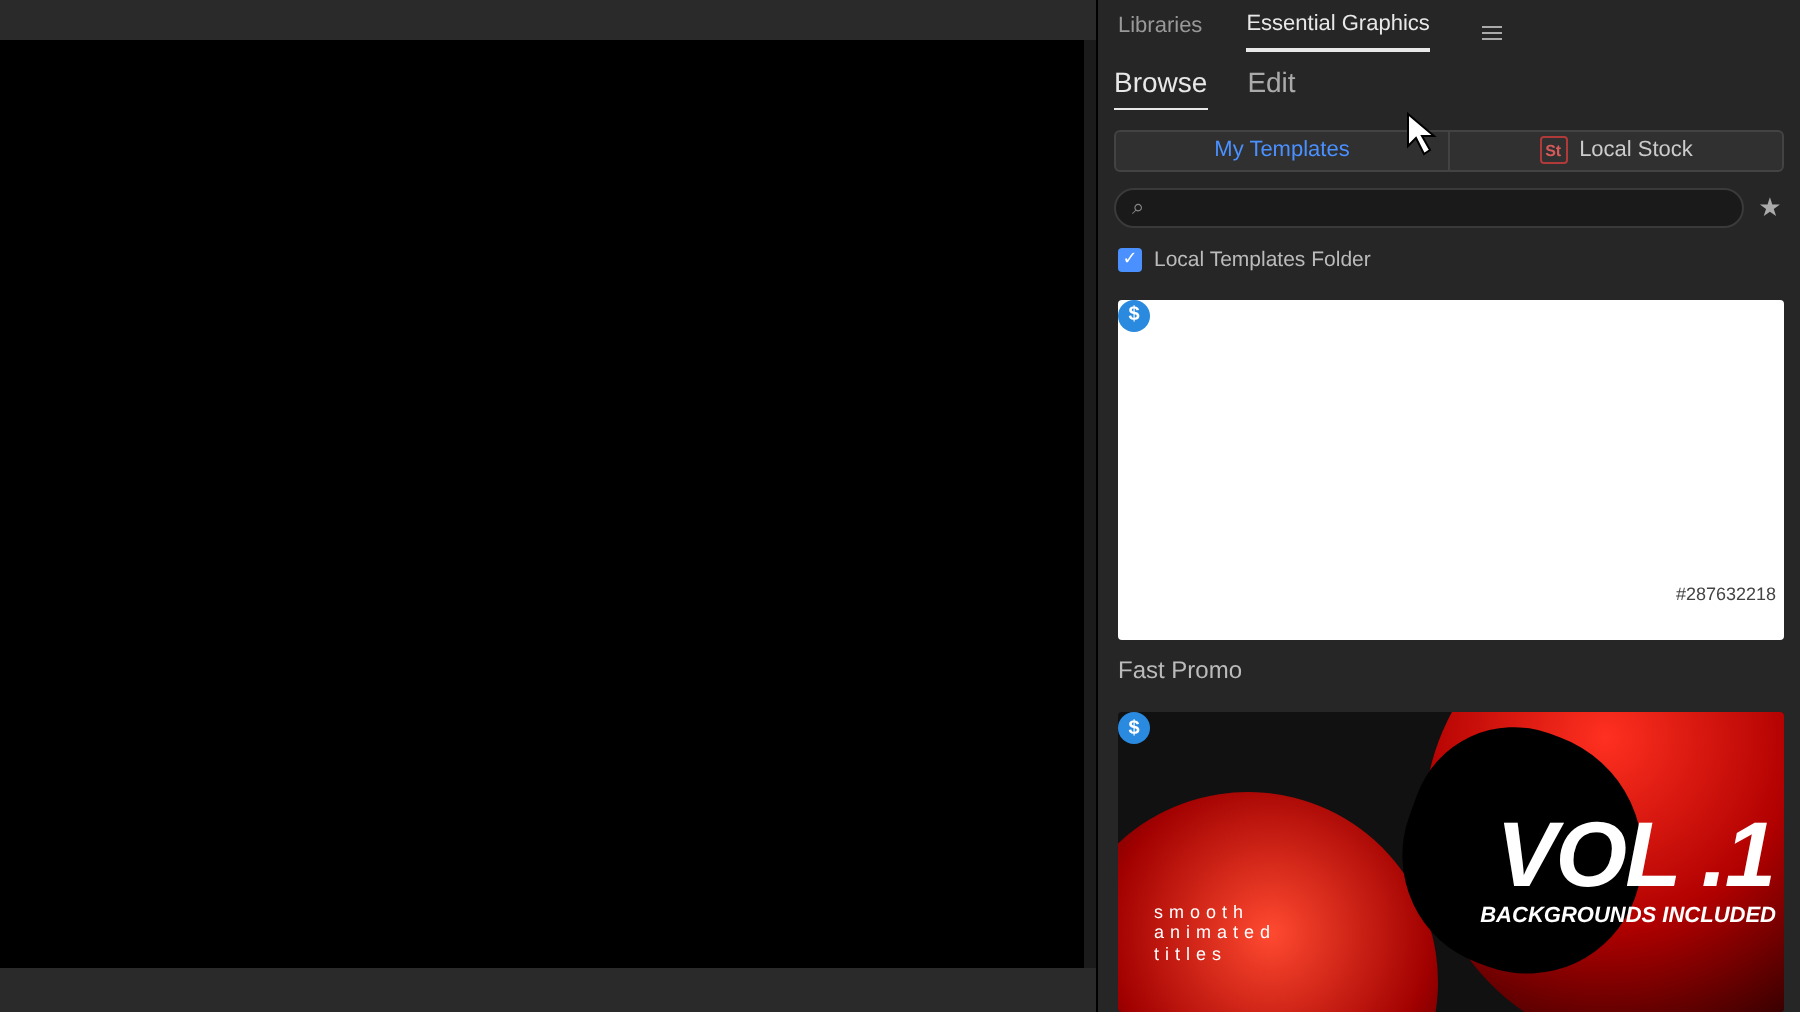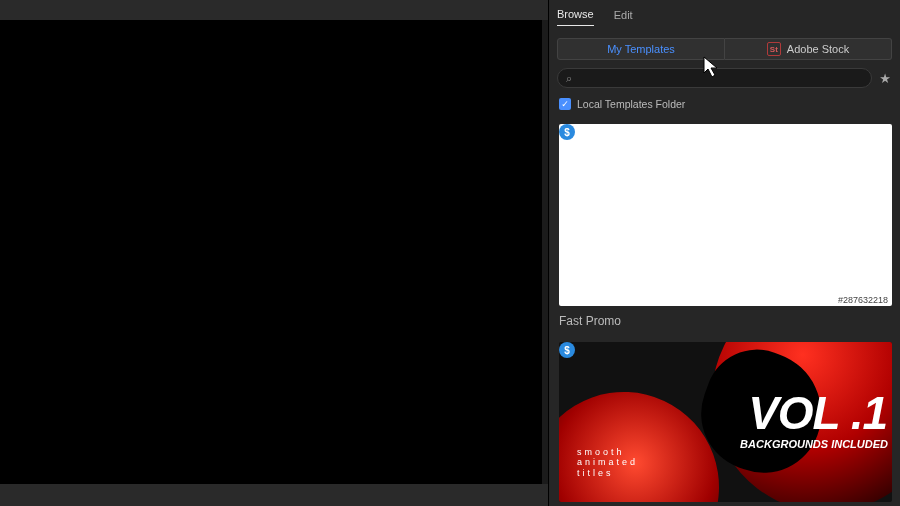--- a/index.html
+++ b/index.html
@@ -8,42 +8,42 @@
   .viewer { width: 548px; height: 506px; background: #1b1b1b; display: flex; flex-direction: column; }
   .viewer-top { height: 20px; background: #2a2a2a; }
   .viewer-canvas { flex: 1; background: #000; margin-right: 6px; }
   .viewer-bottom { height: 22px; background: #2a2a2a; }
   .panel { width: 352px; height: 506px; background: #262626; border-left: 1px solid #000; display: flex; flex-direction: column; position: relative; }
   .tabs { display: flex; align-items: center; gap: 22px; padding: 6px 10px 0 10px; height: 28px; font-size: 11px; color: #999; }
   .tab { cursor: pointer; padding-bottom: 6px; }
   .tab.active { color: #e8e8e8; border-bottom: 2px solid #e8e8e8; }
   .menu-icon { margin-left: 4px; display: flex; flex-direction: column; gap: 2px; }
   .menu-icon span { display: block; width: 10px; height: 1px; background: #aaa; }
-  .subtabs { display: flex; align-items: center; gap: 20px; padding: 8px 6px 0 8px; height: 26px; font-size: 11px; color: #aaa; }
+  .subtabs { display: flex; align-items: center; gap: 20px; padding: 8px 6px 0 8px; height: 26px; font-size: 14px; color: #aaa; }
   .subtab { cursor: pointer; padding-bottom: 5px; }
   .subtab.active { color: #e8e8e8; border-bottom: 1px solid #e8e8e8; }
   .filter-row { display: flex; margin: 12px 8px 0 8px; height: 22px; }
   .filter-btn { flex: 1; display: flex; align-items: center; justify-content: center; font-size: 11px; background: #303030; border: 1px solid #434343; cursor: pointer; gap: 6px; }
   .filter-btn:first-child { border-top-left-radius: 3px; border-bottom-left-radius: 3px; }
   .filter-btn:last-child { border-top-right-radius: 3px; border-bottom-right-radius: 3px; border-left: none; }
   .filter-btn.active { color: #4a90ff; }
   .filter-btn .st-badge { width: 14px; height: 14px; border: 1px solid #b03a3a; color: #d75a5a; font-size: 8px; font-weight: bold; display: flex; align-items: center; justify-content: center; border-radius: 2px; }
   .search-row { display: flex; align-items: center; margin: 8px 8px 0 8px; gap: 6px; }
   .search-box { flex: 1; height: 20px; background: #1a1a1a; border: 1px solid #3a3a3a; border-radius: 10px; display: flex; align-items: center; padding: 0 8px; color: #888; font-size: 11px; }
   .star-icon { width: 14px; color: #aaa; font-size: 13px; cursor: pointer; text-align: center; }
   .folder-row { display: flex; align-items: center; gap: 6px; margin: 10px 8px 0 10px; font-size: 10.5px; color: #bbb; }
   .checkbox { width: 12px; height: 12px; background: #4a90ff; border-radius: 2px; display: flex; align-items: center; justify-content: center; color: #fff; font-size: 9px; line-height: 1; }
   .templates { margin: 14px 8px 0 10px; display: flex; flex-direction: column; gap: 6px; overflow: hidden; }
   .card { position: relative; background: #fff; border-radius: 2px; overflow: hidden; cursor: pointer; }
   .card1 { height: 182px; display: flex; align-items: center; justify-content: center; flex-direction: column; }
   .price-badge { position: absolute; top: 0; left: 0; width: 16px; height: 16px; background: #2a8adf; border-radius: 50%; display: flex; align-items: center; justify-content: center; color: #fff; font-size: 10px; font-weight: bold; z-index: 2; }
   .fastpromo-text { font-family: Arial, sans-serif; font-weight: 900; font-size: 55px; font-style: italic; letter-spacing: -2px; line-height: 0.92; text-align: center; color: #1a1a1a; }
   .fastpromo-text .line1 { display:block; background: linear-gradient(180deg, #2a2a2a 0%, #2a2a2a 70%, #5a3a2a 100%); -webkit-background-clip: text; background-clip: text; -webkit-text-fill-color: transparent; }
   .fastpromo-text .line2 { display:block; background: linear-gradient(180deg, #3a2a2a 0%, #3a2a2a 50%, #d97a2a 85%, #ffb050 100%); -webkit-background-clip: text; background-clip: text; -webkit-text-fill-color: transparent; }
-  .card-id { position: absolute; bottom: 1px; right: 4px; font-size: 9px; color: #444; }
+  .card-id { position: absolute; bottom: 18px; right: 4px; font-size: 9px; color: #444; }
   .card-label { font-size: 12px; color: #bbb; padding: 2px 0 8px 0; }
   .card2 { height: 160px; background: #111; position: relative; overflow: hidden; }
   .blob { position: absolute; border-radius: 50%; }
   .blob.r1 { width: 230px; height: 230px; background: radial-gradient(circle at 35% 35%, #ff3020 0%, #b00000 45%, #300000 80%, #000 100%); top: -60px; right: -50px; transform: rotate(15deg); }
   .blob.r2 { width: 190px; height: 190px; background: radial-gradient(circle at 60% 40%, #ff4a30 0%, #a00000 50%, #200000 85%, #000 100%); bottom: -80px; left: -30px; transform: rotate(-20deg); }
   .card2-black { position:absolute; width:120px; height:120px; background:#000; border-radius:45% 55% 50% 50%; top:10px; right:70px; transform:rotate(20deg); }
   .card2 .vol { position: absolute; right: 5px; top: 44px; color: #fff; font-family: Arial, sans-serif; font-weight: 900; font-style: italic; font-size: 46px; letter-spacing: -1px; }
   .card2 .sub { position: absolute; right: 4px; top: 96px; color: #fff; font-family: Arial, sans-serif; font-weight: bold; font-style: italic; font-size: 11px; }
   .card2 .smooth { position: absolute; left: 18px; bottom: 24px; color: #fff; font-size: 9px; line-height: 1.15; letter-spacing: 3px; text-transform: lowercase; }
   .cursor { position: absolute; top: 56px; left: 154px; pointer-events: none; z-index: 10; }
@@ -53,33 +53,42 @@
 
 <div class="app">
   <div class="viewer">
     <div class="viewer-top"></div>
     <div class="viewer-canvas"></div>
     <div class="viewer-bottom"></div>
   </div>
 
   <div class="panel">
 
+    <div class="tabs">
+      <span class="tab">Libraries</span>
+      <span class="tab active">Essential Graphics</span>
+      <span class="menu-icon">
+          <span></span>
+          <span></span>
+          <span></span>
+        </span>
+    </div>
 
     <div class="subtabs">
       <span class="subtab active">Browse</span>
       <span class="subtab">Edit</span>
     </div>
 
     <div class="filter-row">
       <div class="filter-btn active">
         <span>My Templates</span>
       </div>
       <div class="filter-btn">
         <span class="st-badge">St</span>
-        <span>Adobe Stock</span>
+        <span>Local Stock</span>
       </div>
     </div>
 
     <div class="search-row">
       <div class="search-box" title="">
         <span>⌕</span>
       </div>
       <span class="star-icon">★</span>
     </div>
 

